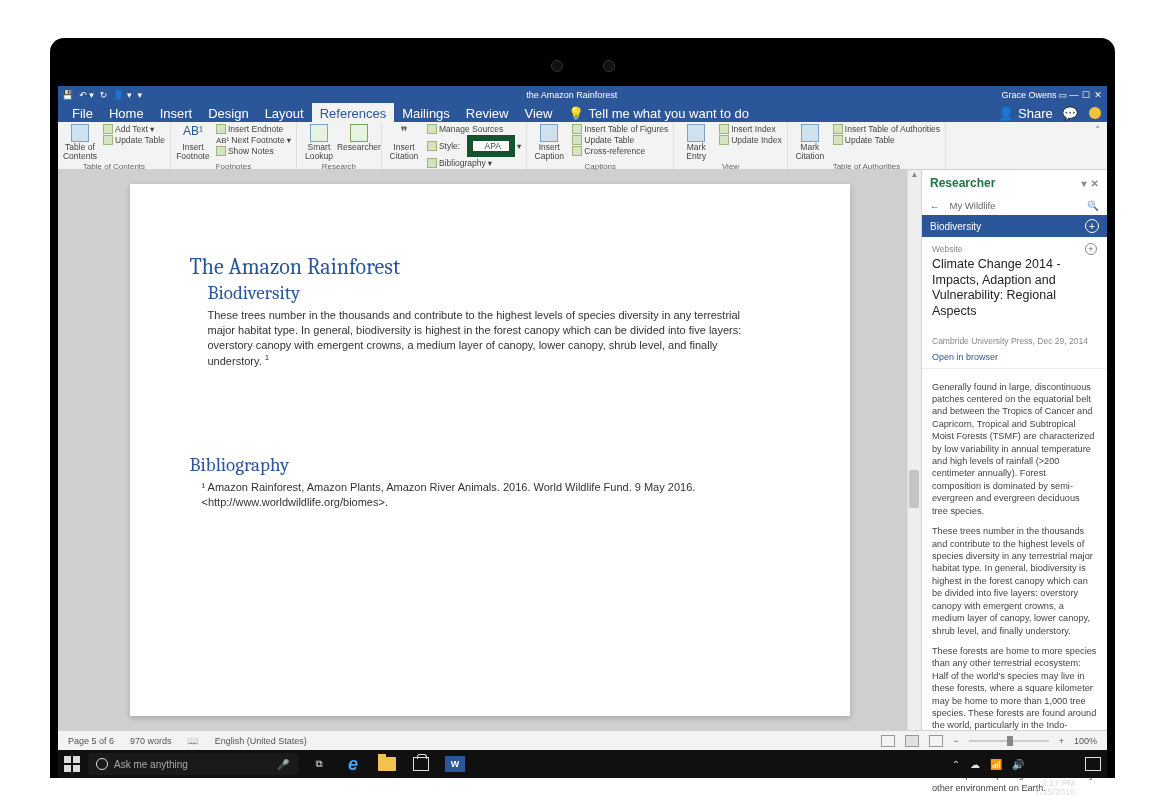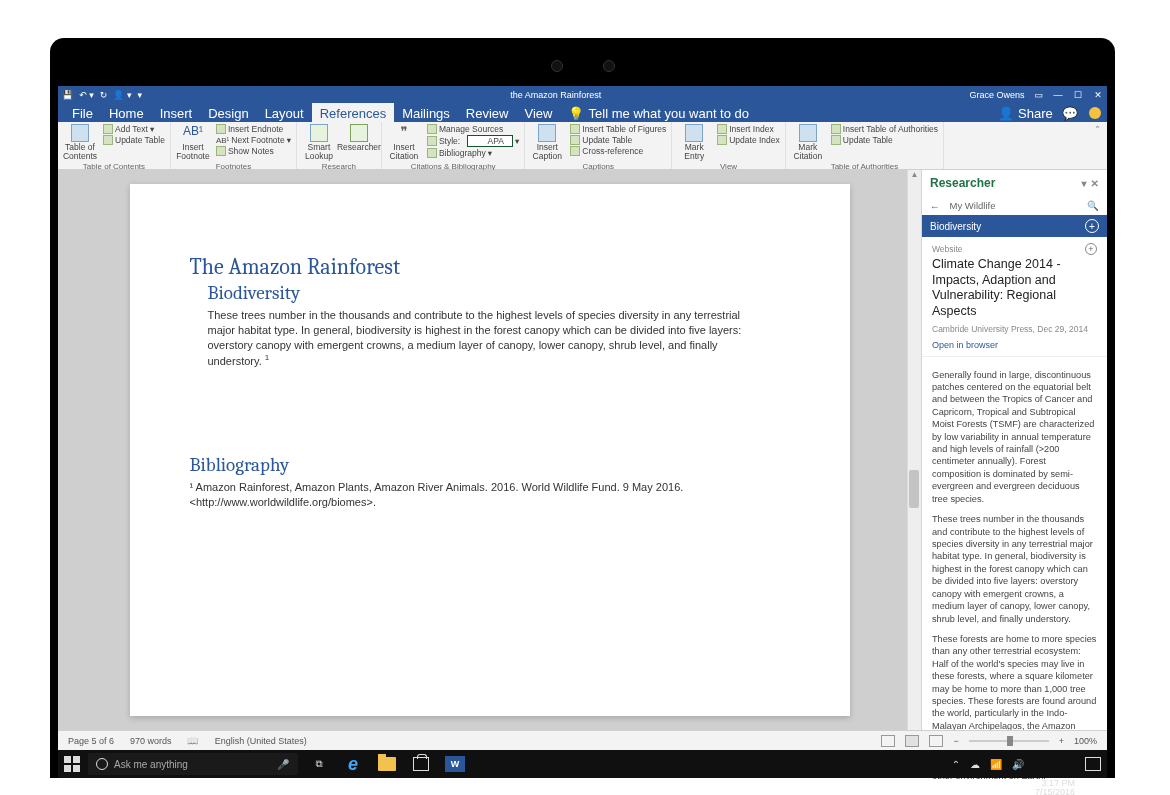--- a/index.html
+++ b/index.html
@@ -6,21 +6,21 @@
   html,body { width:1170px; height:795px; background:#fff; overflow:hidden; }
   .device { position:absolute; left:50px; top:38px; width:1065px; height:740px; background:#000; border-radius:14px 14px 0 0; padding:4px 4px 0 4px; }
   .cambar { height:48px; display:flex; justify-content:center; align-items:center; gap:40px; }
   .cam { width:12px; height:12px; border-radius:50%; border:1px solid #333; background:#111; }
   .screen { position:absolute; left:8px; right:8px; top:48px; bottom:0; background:#e6e6e6; display:flex; flex-direction:column; }
   
   .titlebar { height:18px; background:#2b579a; color:#fff; display:flex; align-items:center; font-size:9px; padding:0 4px; }
   .qat { display:flex; gap:6px; align-items:center; }
   .qat span { font-size:9px; }
   .title-center { flex:1; text-align:center; }
-  .title-right { display:flex; gap:10px; align-items:center; }
+  .title-right { display:flex; gap:2px; align-items:center; }
   .closex { width:10px; text-align:center; }
   .tabsbar { height:18px; background:#2b579a; color:#fff; display:flex; align-items:center; font-size:13px; padding:0 6px; }
   .tabsbar .tab { padding:3px 8px; cursor:default; }
   .tabsbar .tab.active { background:#f3f3f3; color:#2b579a; }
   .tabsbar .tell { margin-left:8px; display:flex; align-items:center; gap:4px; }
   .tabsbar .right { margin-left:auto; display:flex; gap:10px; align-items:center; }
   .tabsbar .right .emo { width:12px; height:12px; background:#f7c23e; border-radius:50%; }
   .ribbon { background:#f3f3f3; border-bottom:1px solid #d0d0d0; display:flex; font-size:8.5px; color:#444; height:48px; }
   .group { border-right:1px solid #e0e0e0; display:flex; flex-direction:column; justify-content:space-between; padding:2px 5px 0 5px; }
   .group .body { display:flex; gap:6px; align-items:flex-start; flex:1; }
@@ -34,34 +34,34 @@
   .content { flex:1; display:flex; min-height:0; }
   .docarea { flex:1; background:#cfcfcf; display:flex; justify-content:center; overflow:hidden; position:relative; }
   .scrolltrack { position:absolute; top:0; right:0; width:14px; bottom:0; background:#eee; border-left:1px solid #dcdcdc; }
   .scrollthumb { position:absolute; right:2px; width:10px; height:38px; top:300px; background:#c4c4c4; border-radius:2px; }
   .page { background:#fff; width:720px; margin:14px 0; box-shadow:0 2px 6px rgba(0,0,0,.2); padding:70px 60px; }
   .h1 { font-family:"Cambria",serif; font-size:22px; color:#2b579a; font-weight:400; }
   .h2 { font-family:"Cambria",serif; font-size:19px; color:#2b579a; font-weight:400; margin-left:18px; margin-top:2px; }
   .para { font-size:11px; color:#333; margin-left:18px; margin-top:4px; line-height:1.35; max-width:560px; }
   .sup { font-size:8px; vertical-align:super; }
   .bib { margin-top:86px; }
-  .bibp { font-size:11px; color:#333; margin-left:0; margin-top:4px; line-height:1.4; }
+  .bibp { font-size:11px; color:#333; margin-left:12px; margin-top:4px; line-height:1.4; }
   
   .pane { width:186px; background:#fff; border-left:1px solid #d5d5d5; display:flex; flex-direction:column; font-size:9.5px; color:#333; }
   .pane .phead { padding:6px 8px; color:#217346; font-size:12px; font-weight:600; display:flex; align-items:center; }
   .pane .phead .pctrl { margin-left:auto; color:#888; font-size:10px; display:flex; gap:4px;}
   .pane .pnav { padding:4px 8px; color:#666; display:flex; align-items:center; gap:10px; }
   .pane .pnav .srch { margin-left:auto; }
   .pane .topic { background:#2b579a; color:#fff; padding:4px 8px; font-size:10px; display:flex; align-items:center; }
   .pane .topic .plus { margin-left:auto; width:14px; height:14px; border:1px solid #fff; border-radius:50%; display:flex; align-items:center; justify-content:center; font-size:10px; }
   .pane .card { padding:6px 10px; border-bottom:1px solid #eee; }
   .pane .card .kind { color:#888; font-size:8.5px; display:flex; align-items:center;}
   .pane .card .kind .plus2 { margin-left:auto; width:12px; height:12px; border:1px solid #888; border-radius:50%; display:flex; align-items:center; justify-content:center; font-size:9px; color:#666; }
   .pane .card .title { font-size:12.5px; color:#222; line-height:1.25; margin-top:2px; }
-  .pane .card .meta { color:#888; font-size:8.5px; margin-top:4px; }
+  .pane .card .meta { color:#888; font-size:8.5px; margin-top:16px; }
   .pane .card .link { color:#2b579a; font-size:9px; margin-top:6px; display:inline-block; }
   .pane .excerpt { padding:8px 10px; font-size:9.2px; color:#444; line-height:1.35; }
   .pane .excerpt p { margin-top:8px; }
   .pane .excerpt p:first-child { margin-top:4px; }
   .status { height:20px; background:#f3f3f3; border-top:1px solid #d0d0d0; display:flex; align-items:center; font-size:9px; color:#555; padding:0 10px; gap:16px; }
   .status .right { margin-left:auto; display:flex; align-items:center; gap:10px; }
   .viewic { width:14px; height:12px; border:1px solid #999; }
   .zoomtrack { width:80px; height:2px; background:#ccc; position:relative; }
   .zoomtrack .knob { width:6px; height:10px; background:#888; position:absolute; left:38px; top:-4px; }
   .taskbar { height:28px; background:#101010; color:#ddd; display:flex; align-items:center; font-size:10px; padding:4px 6px; gap:8px; }
@@ -191,21 +191,21 @@
           <div class="bigbtn">
               <div style="height:18px;font-size:13px;color:#555">❞</div>
               <span style="white-space:pre-line">Insert
 Citation</span>
             </div>
           <div class="stack">
             <div>
                 <span class="smic"></span>
                 <span>Manage Sources</span>
               </div>
-            <div><span class="smic"></span><span>Style:</span>&nbsp;<span style="border:1px solid #14532d;padding:0 8px 0 20px;background:#fff">APA</span> ▾</div>
+            <div><span class="smic"></span><span>Style:</span>&nbsp;<span style="border:6px solid #14532d;padding:0 8px 0 12px;background:#fff">APA</span> ▾</div>
             <div><span class="smic"></span><span>Bibliography</span> ▾</div>
           </div>
         </div>
         <div class="label">Citations &amp; Bibliography</div>
       </div>
 
       <div class="group">
         <div class="body">
           <div class="bigbtn">
               <div class="ic"></div>

